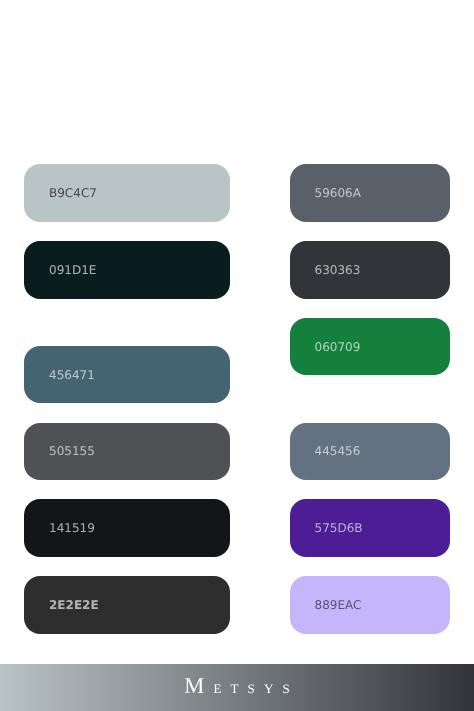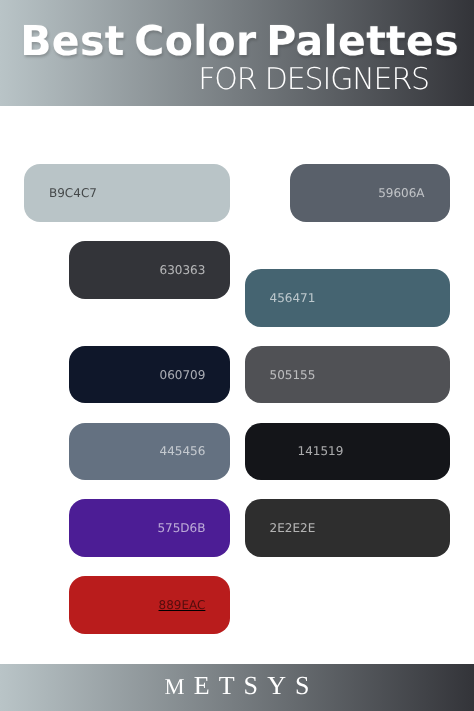--- a/index.html
+++ b/index.html
@@ -58,21 +58,21 @@
   }
   .swatch {
     height:57.5px;
     border-radius:16px;
     display:flex;
     align-items:center;
     box-sizing:border-box;
     padding:0 25px;
   }
   .swatch.left  { justify-content:flex-start; }
-  .swatch.right { justify-content:flex-end;margin-left:45px; }
+  .swatch.right { justify-content:flex-start;margin-left:45px; }
   .swatch-label {
     font-family:"DejaVu Sans", sans-serif;
     font-size:12px;
     line-height:12px;
     letter-spacing:0;
     white-space:pre;
   }
 
   
   .footer {
@@ -82,64 +82,63 @@
     position:absolute; left:0; right:0; top:11px;
     text-align:center;
     font-family:"Liberation Serif", serif;
     font-size:22.6px;
     line-height:22.6px;
     letter-spacing:9.1px;
     text-indent:9.1px;
     color:#ffffff;
     white-space:pre;
   }
-  .brand .sc { font-size:26px; }
+  .brand .sc { font-size:13px; }
 </style>
 </head>
 <body>
 
 <div class="poster" style="background: rgb(255, 255, 255);">
 
-  <div class="header" style="background: linear-gradient(90deg, rgb(185, 196, 199) 0%, rgb(51, 52, 57) 100%);">
-    <div class="title" style="color: rgb(255, 255, 255);">Best Color Palettes</div>
-    <div class="subtitle" style="color: rgb(255, 255, 255);">FOR DESIGNERS</div>
-  </div>
 
   <div class="grid">
       <div class="swatch left" style="background: rgb(185, 196, 199);">
         <span class="swatch-label" style="color: rgba(0, 0, 0, 0.64);">B9C4C7</span>
       </div>
       <div class="swatch right" style="background: rgb(89, 96, 106);">
         <span class="swatch-label" style="color: rgba(255, 255, 255, 0.62);">59606A</span>
       </div>
+      <div class="swatch left" style="background: rgb(9, 29, 30);">
+        <span class="swatch-label" style="color: rgba(255, 255, 255, 0.66);">091D1E</span>
+      </div>
       <div class="swatch right" style="background: rgb(51, 52, 57);">
         <span class="swatch-label" style="color: rgba(255, 255, 255, 0.64);">630363</span>
       </div>
       <div class="swatch left" style="background: rgb(69, 100, 113); margin-top: 28px;">
         <span class="swatch-label" style="color: rgba(255, 255, 255, 0.64);">456471</span>
       </div>
-      <div class="swatch right" style="background: #0f172a;">
+      <div class="swatch right" style="background: #15803d;">
         <span class="swatch-label" style="color: rgba(255, 255, 255, 0.64);">060709</span>
       </div>
       <div class="swatch left" style="background: rgb(80, 81, 85);">
         <span class="swatch-label" style="color: rgba(255, 255, 255, 0.62); text-align: center;">505155</span>
       </div>
       <div class="swatch right" style="background: rgb(100, 113, 129);">
         <span class="swatch-label" style="color: rgba(255, 255, 255, 0.62);">445456</span>
       </div>
       <div class="swatch left" style="background: rgb(20, 21, 25);">
-        <span class="swatch-label" style="color: rgba(255, 255, 255, 0.64); margin-left: 28px;">141519</span>
+        <span class="swatch-label" style="color: rgba(255, 255, 255, 0.64);">141519</span>
       </div>
       <div class="swatch right" style="background: #4c1d95;">
         <span class="swatch-label" style="color: rgba(255, 255, 255, 0.62);">575D6B</span>
       </div>
       <div class="swatch left" style="background: rgb(46, 46, 46);">
-        <span class="swatch-label" style="color: rgba(255, 255, 255, 0.64);">2E2E2E</span>
+        <span class="swatch-label" style="color: rgba(255, 255, 255, 0.64); font-weight: bold;">2E2E2E</span>
       </div>
-      <div class="swatch right" style="background: #b91c1c; text-decoration: underline;">
+      <div class="swatch right" style="background: #c4b5fd;">
         <span class="swatch-label" style="color: rgba(0, 0, 0, 0.55);">889EAC</span>
       </div>
     </div>
 
   <div class="footer" style="background: linear-gradient(90deg, rgb(185, 196, 199) 0%, rgb(51, 52, 57) 100%);">
     <div class="brand" style="color: rgb(255, 255, 255);"><span>M</span><span class="sc">ETSYS</span></div>
   </div>
 
 </div>
 

